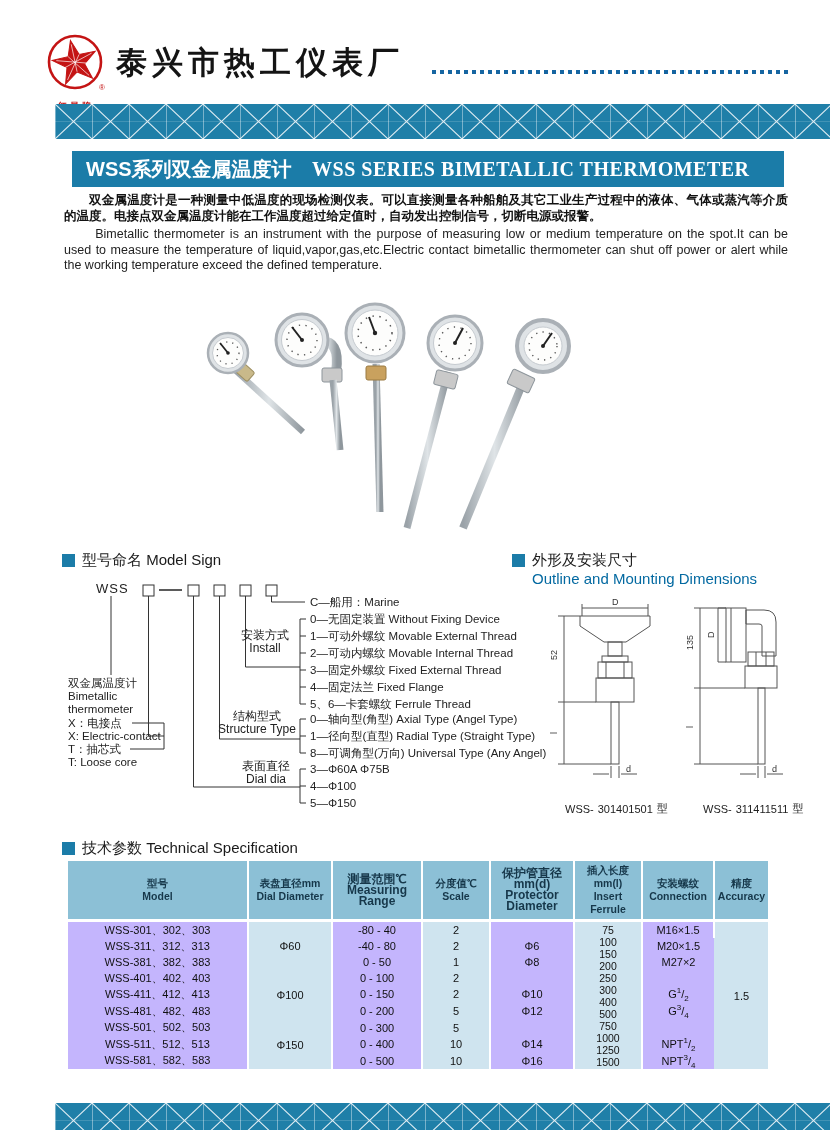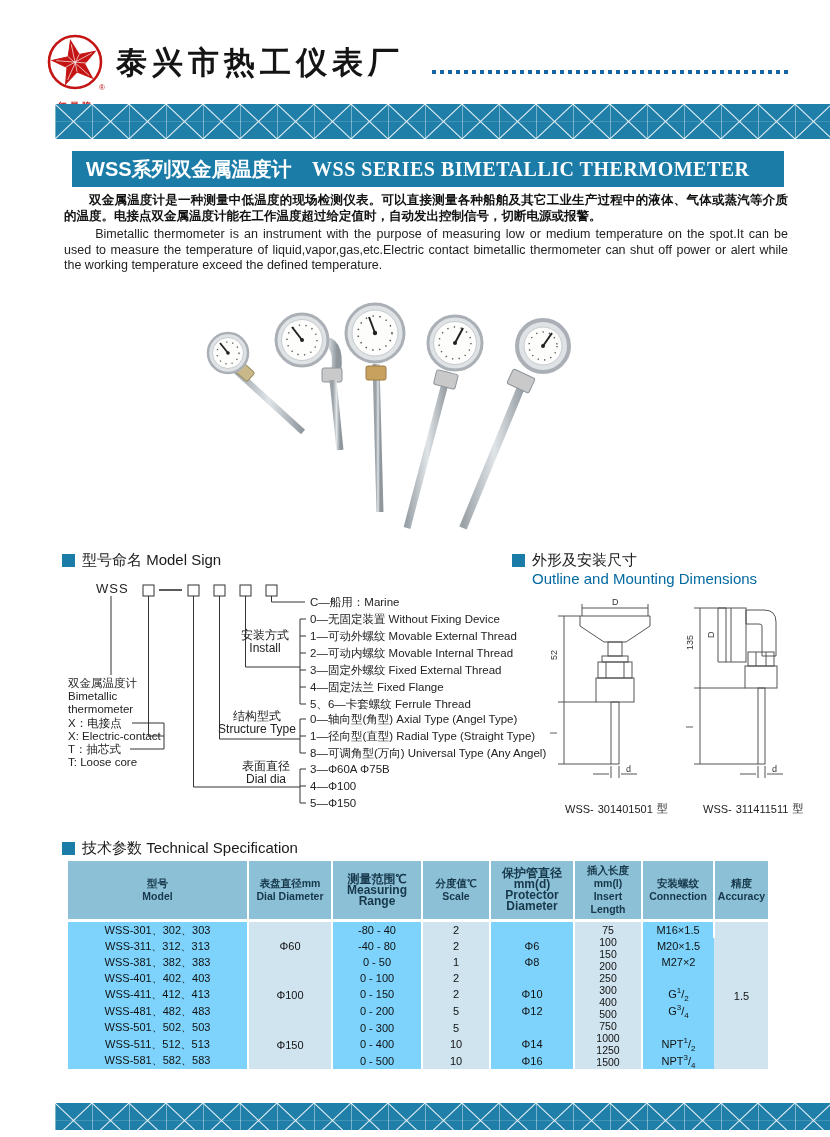--- a/index.html
+++ b/index.html
@@ -40,21 +40,21 @@
 
   
   table.spec{border-collapse:collapse;table-layout:fixed;width:700px;}
   table.spec th{background:#8cc0d6;color:#16374a;font-weight:bold;vertical-align:middle;
                 border-right:2px solid #fff;border-bottom:3px solid #fff;padding:3px 1px;height:50px;}
   table.spec th:last-child,table.spec td:last-child{border-right:none;}
   table.spec th .hl{font-size:10.5px;line-height:13px;}
   table.spec th.th-sm .hl{font-size:12px;line-height:11px;}
   table.spec td{font-size:11px;height:16px;padding:0;text-align:center;vertical-align:middle;
                 border-right:2px solid #fff;color:#111;}
-  td.c-gray{background:#7dd3fc;margin-left:24px;}
+  td.c-gray{background:#c4b5fd;margin-left:24px;}
   td.c-blue{background:#cfe4ef;}
   td.model-cell{text-align:left;padding-left:12px;white-space:nowrap;}
   td.ins-cell{vertical-align:top;}
   .ins-line{font-size:10.5px;line-height:12px;}
   td.acc-cell{vertical-align:top;padding-top:16px;}
   table.spec sup{font-size:8px;vertical-align:super;}
   table.spec sub{font-size:8px;vertical-align:sub;}
 
   svg text{font-family:"Liberation Sans",sans-serif;}
 </style>
@@ -329,21 +329,21 @@
             <div class="hl">Scale</div>
           </th>
           <th class="th-sm">
             <div class="hl">保护管直径</div>
             <div class="hl">mm(d)</div>
             <div class="hl">Protector</div>
             <div class="hl">Diameter</div>
           </th>
           <th>
             <div class="hl">插入长度mm(l)</div>
-            <div class="hl">Insert Length</div>
+            <div class="hl">Insert Ferrule</div>
           </th>
           <th>
             <div class="hl">安装螺纹</div>
             <div class="hl">Connection</div>
           </th>
           <th>
             <div class="hl">精度</div>
             <div class="hl">Accuracy</div>
           </th>
         </tr>

